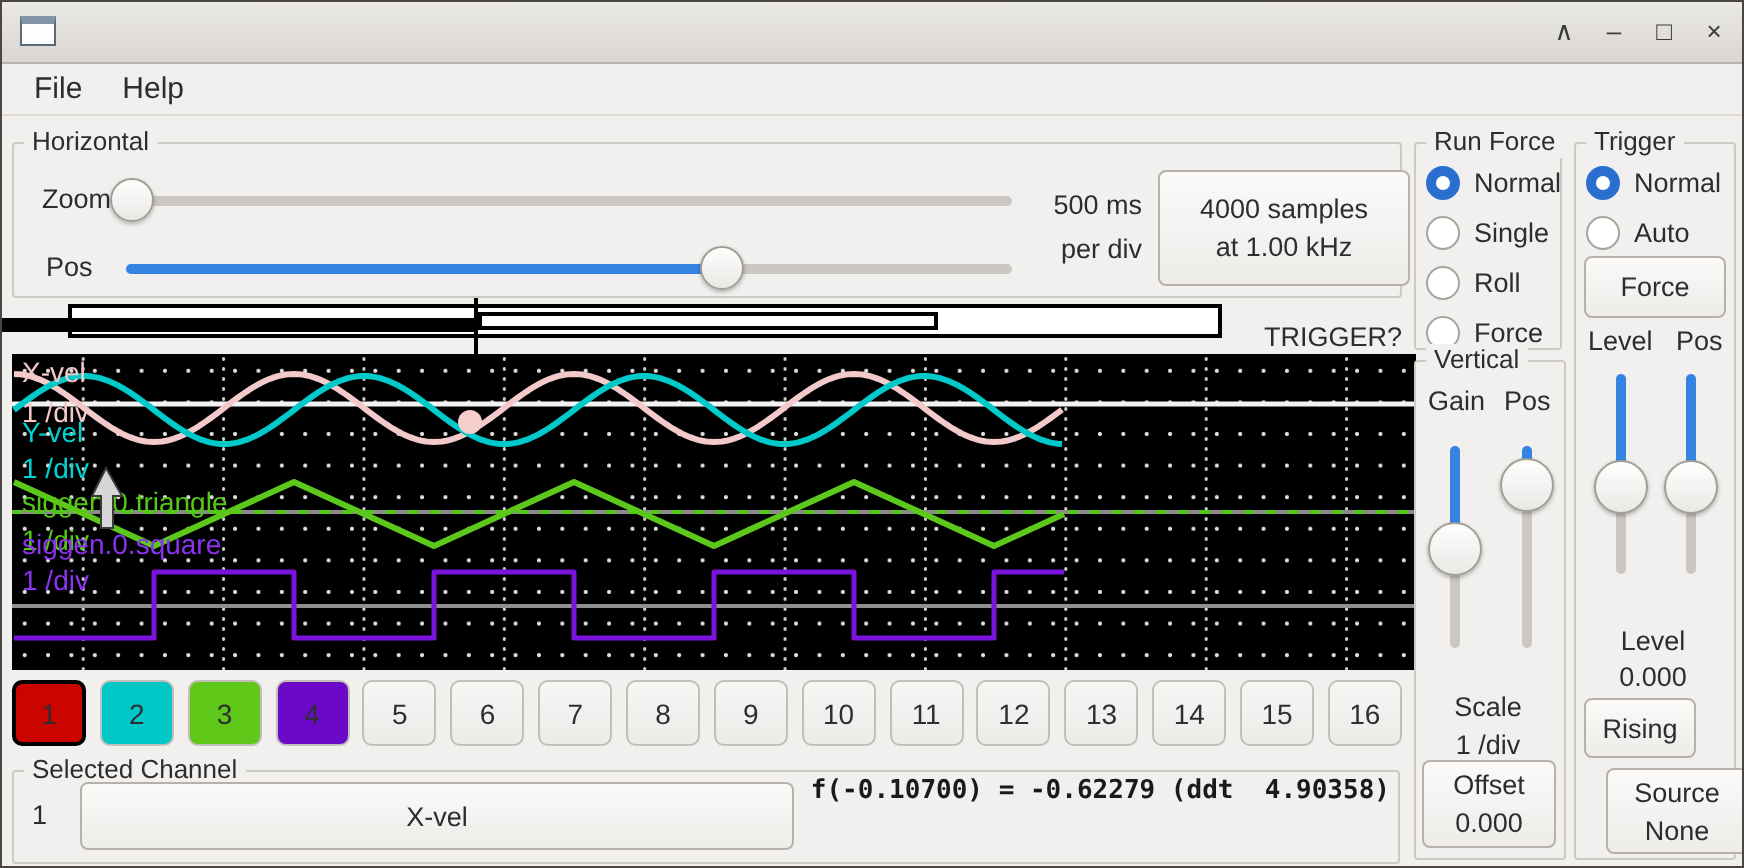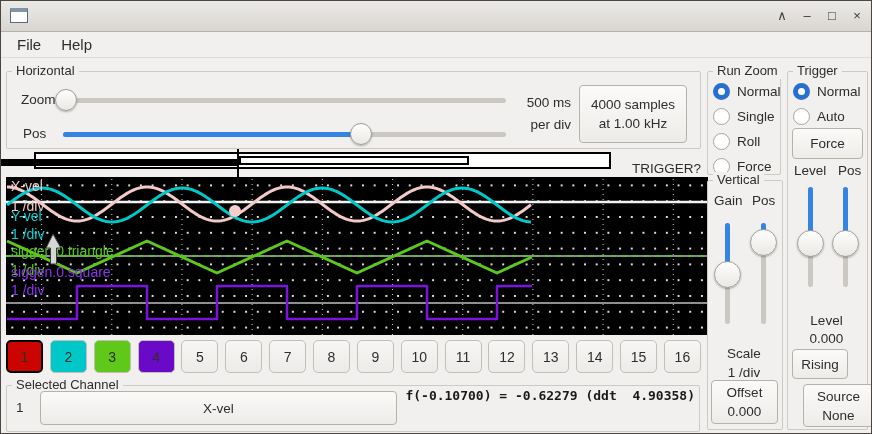--- a/index.html
+++ b/index.html
@@ -93,21 +93,21 @@
   </div>
   <div class="lab" style="left:20px;top:91px;">Zoom</div>
   <div class="htrack" style="left:62px;top:97px;width:443px;"></div>
   <div class="knob" style="left:54px;top:88px;width:22px;height:22px;"></div>
   <div class="lab" style="left:22px;top:125px;">Pos</div>
   <div class="htrack" style="left:62px;top:131px;width:443px;"></div>
   <div class="hfill" style="left:62px;top:131px;width:298px;"></div>
   <div class="knob" style="left:349px;top:122px;width:22px;height:22px;"></div>
   <div class="lab" style="left:480px;top:94px;width:90px;text-align:right;">500 ms</div>
   <div class="lab" style="left:480px;top:116px;width:90px;text-align:right;">per div</div>
-  <div class="btn" style="left:578px;top:84px;width:108px;height:58px;">
+  <div class="btn" style="left:578px;top:84px;width:126px;height:58px;">
     <span>4000 samples</span>
     <span>at 1.00 kHz</span>
   </div>
 
   <div class="recbar-outer"></div>
   <div class="recbar-pre"></div>
   <div class="recbar-inner"></div>
   <div class="recbar-tick"></div>
   <div class="lab" style="left:622px;top:160px;width:78px;text-align:right;">TRIGGER?</div>
 
@@ -154,21 +154,21 @@
     </div>
 
   <div class="frame" style="left:5px;top:384px;width:692px;height:45px;">
     <div class="flabel">Selected Channel</div>
   </div>
   <div class="lab" style="left:15px;top:399px;">1</div>
   <div class="btn" style="left:39px;top:390px;width:357px;height:34px;">X-vel</div>
   <div class="readout" style="right:176px;top:387px;font-weight:bold;">f(-0.10700) = -0.62279 (ddt  4.90358)</div>
 
   <div class="frame" style="left:706px;top:70px;width:72px;height:102px;">
-    <div class="flabel">Run Zoom</div>
+    <div class="flabel">Run Force</div>
     <div style="position:absolute;left:5px;top:11px;">
         <div class="radio-row">
           <span class="radio sel"></span>
           <span class="radio-label">Normal</span>
         </div>
         <div class="radio-row">
           <span class="radio"></span>
           <span class="radio-label">Single</span>
         </div>
         <div class="radio-row">

